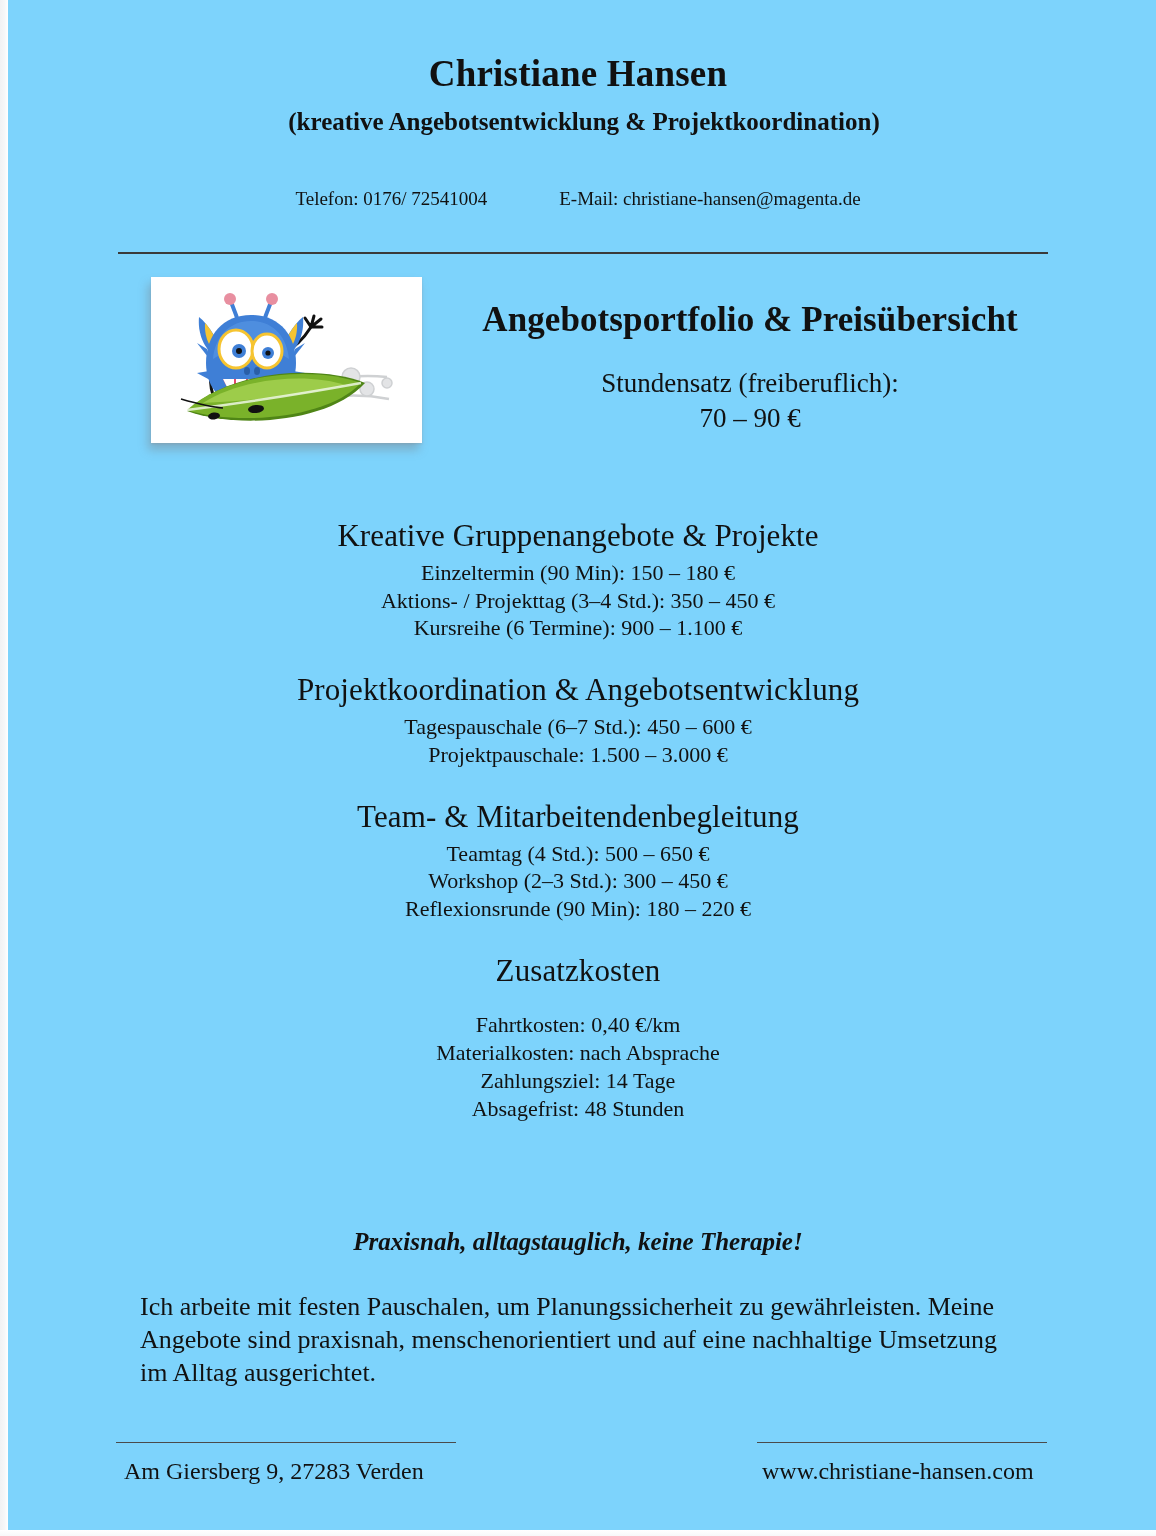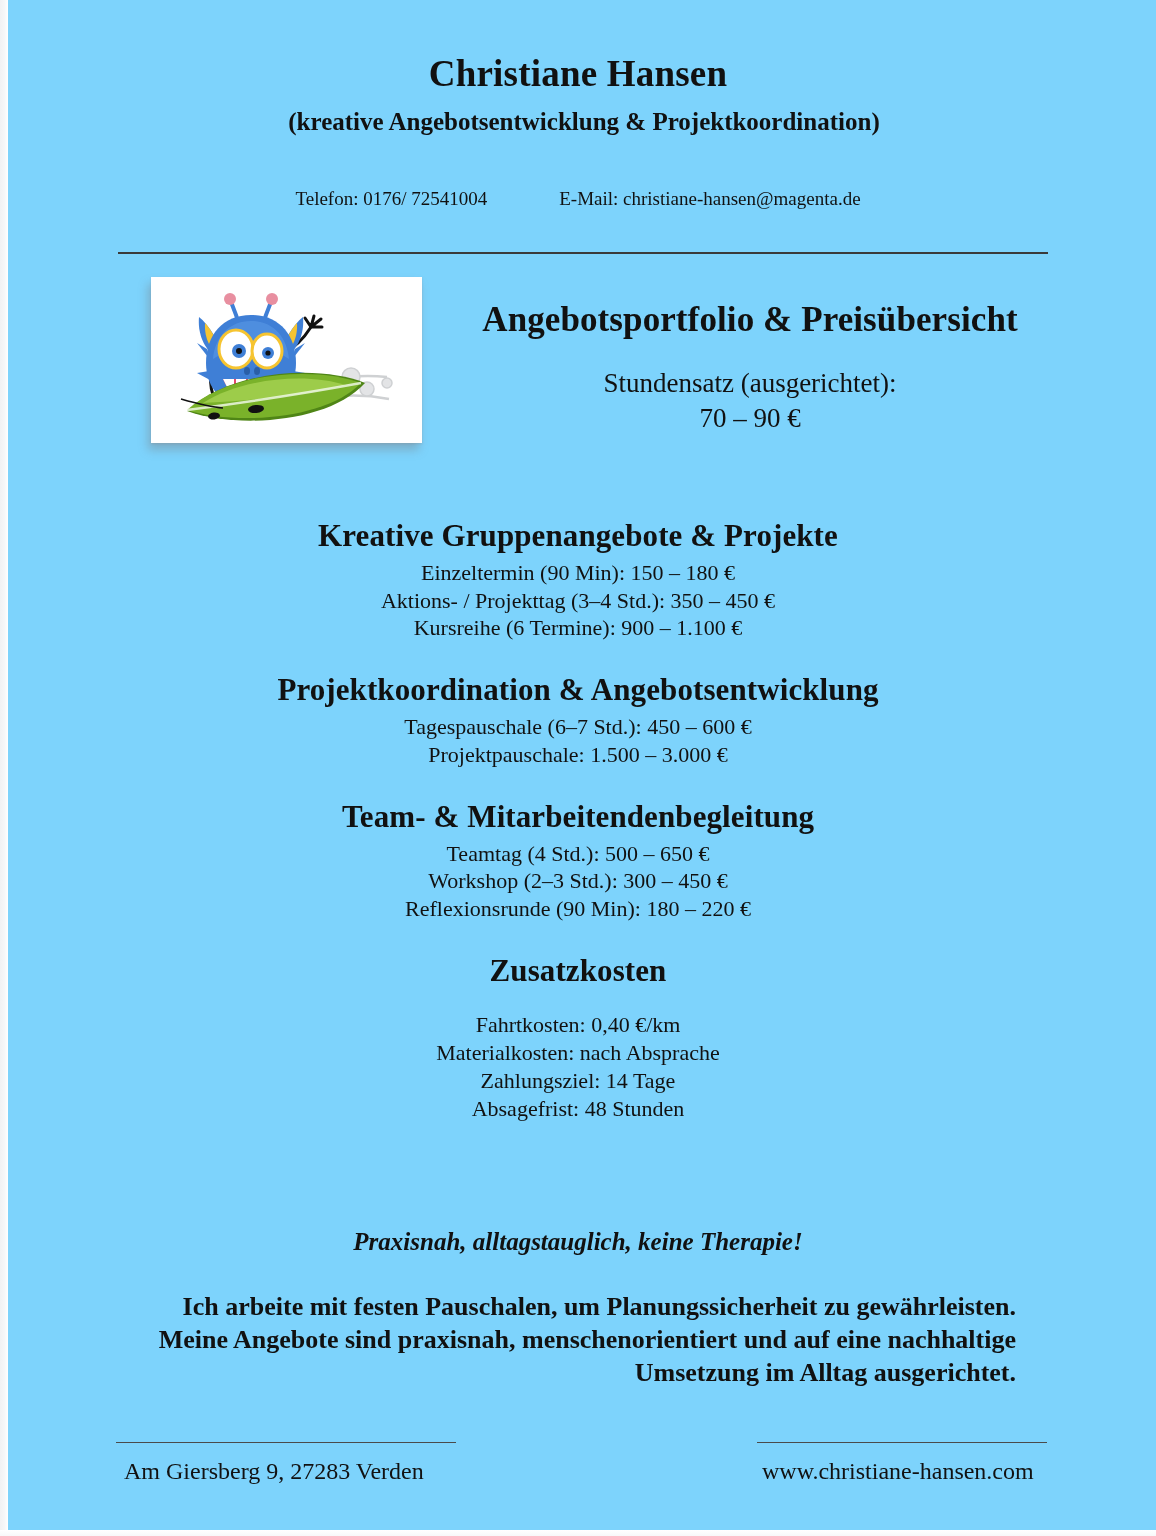--- a/index.html
+++ b/index.html
@@ -116,21 +116,21 @@
   .sections {
     position: absolute;
     left: 0;
     right: 0;
     top: 518px;
     text-align: center;
   }
   .section { margin-bottom: 30px; }
   .section-heading {
     font-size: 31px;
-    font-weight: bold;
+    font-weight: normal;
     margin-bottom: 5px;
     letter-spacing: 0.1px;
   }
   .section-line {
     font-size: 22px;
     line-height: 1.26;
   }
   .section-extra .section-heading { margin-bottom: 22px; }
   .section-extra .section-line { line-height: 1.28; }
 
@@ -142,24 +142,23 @@
     text-align: center;
     font-size: 25px;
     font-weight: bold;
     font-style: italic;
   }
   .closing {
     position: absolute;
     left: 140px;
     width: 876px;
     top: 1290px;
-    text-align: right;
+    text-align: left;
     font-size: 26px;
     line-height: 1.27;
-    font-weight: bold;
   }
 
   
   .footer-rule {
     position: absolute;
     top: 1442px;
     height: 0;
     border-top: 1.5px solid #4a4a4a;
   }
   .footer-rule-left  { left: 116px; width: 340px; }
@@ -265,21 +264,21 @@
       <path d="M36 133 C90 126 156 116 210 106" stroke="#f4faee" stroke-width="2.5" fill="none" opacity="0.8"></path>
 
       <ellipse cx="63" cy="139" rx="6" ry="3.5" fill="#111111" transform="rotate(-8 63 139)"></ellipse>
       <ellipse cx="105" cy="132" rx="8" ry="4" fill="#111111" transform="rotate(-6 105 132)"></ellipse>
       <path d="M30 122 C44 126 58 130 72 131" stroke="#111111" stroke-width="1.6" fill="none"></path>
     </svg>
   </div>
 
   <div class="hero">
     <div class="hero-heading">Angebotsportfolio &amp; Preisübersicht</div>
-    <div class="hero-rate-label">Stundensatz (ausgerichtet):</div>
+    <div class="hero-rate-label">Stundensatz (freiberuflich):</div>
     <div class="hero-rate-value">70 – 90 €</div>
   </div>
 
   <div class="sections">
 
     <div class="section">
       <div class="section-heading">Kreative Gruppenangebote &amp; Projekte</div>
       <div class="section-line">Einzeltermin (90 Min): 150 – 180 €</div>
       <div class="section-line">Aktions- / Projekttag (3–4 Std.): 350 – 450 €</div>
       <div class="section-line">Kursreihe (6 Termine): 900 – 1.100 €</div>

